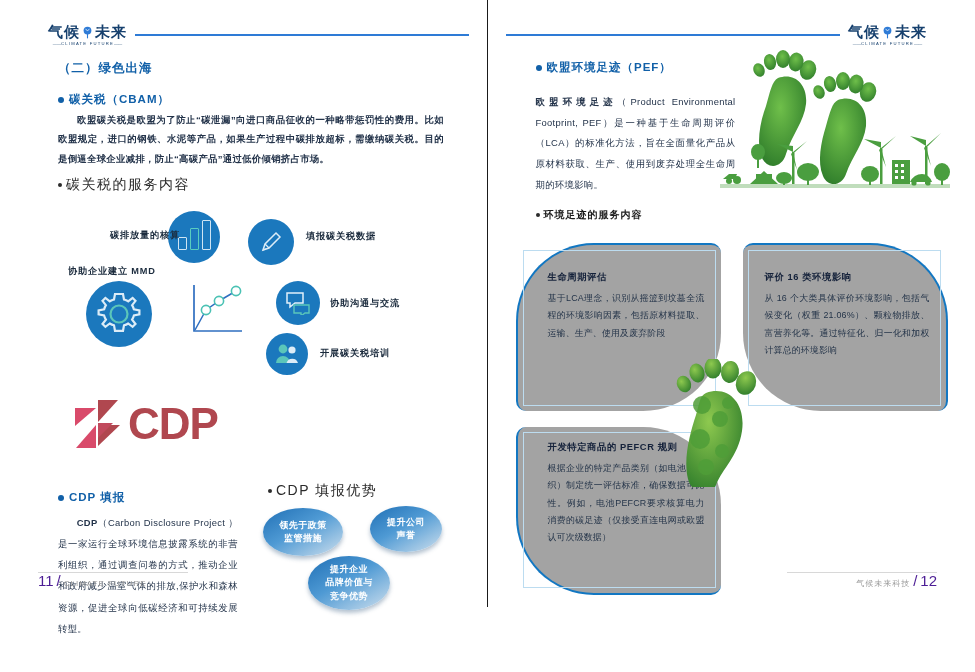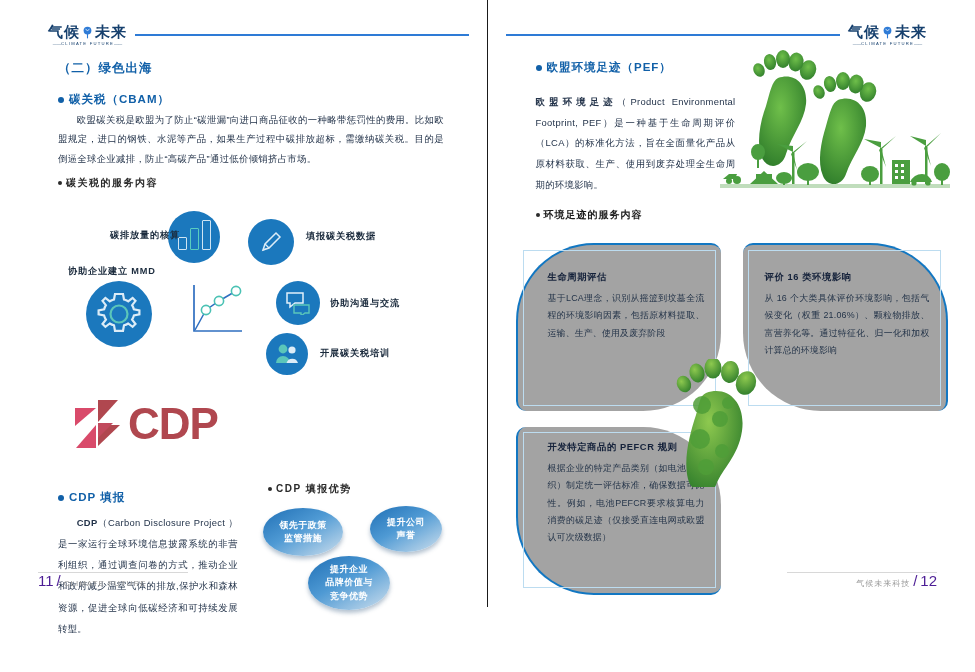--- a/index.html
+++ b/index.html
@@ -24,22 +24,22 @@
            display:flex;align-items:center;white-space:nowrap;}
   .logo-leaf{display:inline-block;width:13px;height:13px;margin:0 1px;position:relative;top:1px;}
   .logo-en{font-size:4.2px;color:#16406e;letter-spacing:1.2px;margin-top:2px;white-space:nowrap;}
   .logo-en::before,.logo-en::after{content:"——";letter-spacing:0;}
 
   
   .h-section{position:absolute;font-size:12.5px;font-weight:700;color:#1160a8;letter-spacing:1px;}
   .h-bullet{position:absolute;font-size:11.5px;font-weight:700;color:#1160a8;letter-spacing:1px;
             display:flex;align-items:center;gap:5px;}
   .dot{width:6px;height:6px;border-radius:50%;background:#1160a8;flex:none;}
-  .h-sub{position:absolute;font-size:10px;color:#2b2b2b;letter-spacing:1.5px;
-         display:flex;align-items:center;gap:4px;font-weight:700;}
+  .h-sub{position:absolute;font-size:14px;color:#2b2b2b;letter-spacing:1.5px;
+         display:flex;align-items:center;gap:4px;font-weight:400;}
   .dot-sm{width:4px;height:4px;border-radius:50%;background:#2b2b2b;flex:none;}
   .h-sub.bold{font-weight:700;letter-spacing:1px;}
 
   .para{position:absolute;font-size:9.4px;line-height:2.05;color:#23334a;text-align:justify;
         letter-spacing:.3px;}
   .para .ind{display:inline-block;width:2em;}
 
   
   .cluster{position:absolute;left:58px;top:205px;width:385px;height:175px;}
   .cir{position:absolute;border-radius:50%;background:#1b78bd;
@@ -111,21 +111,21 @@
       <div class="logo-rule"></div>
     </div>
 
     <div class="h-section" style="left:58px;top:60px;">（二）绿色出海</div>
 
     <div class="h-bullet" style="left:58px;top:92px;">
       <span class="dot"></span>
       <span>碳关税（CBAM）</span>
     </div>
 
-    <div class="para" style="left:58px;top:110px;width:386px;">
+    <div class="para" style="left:58px;top:110px;width:386px;font-weight:bold;">
       <span class="ind"></span><span>欧盟碳关税是欧盟为了防止“碳泄漏”向进口商品征收的一种略带惩罚性的费用。比如欧盟规定，进口的钢铁、水泥等产品，如果生产过程中碳排放超标，需缴纳碳关税。目的是倒逼全球企业减排，防止“高碳产品”通过低价倾销挤占市场。</span>
     </div>
 
     <div class="h-sub" style="left:58px;top:176px;">
       <span class="dot-sm"></span>
       <span>碳关税的服务内容</span>
     </div>
 
     <div class="cluster">
 

